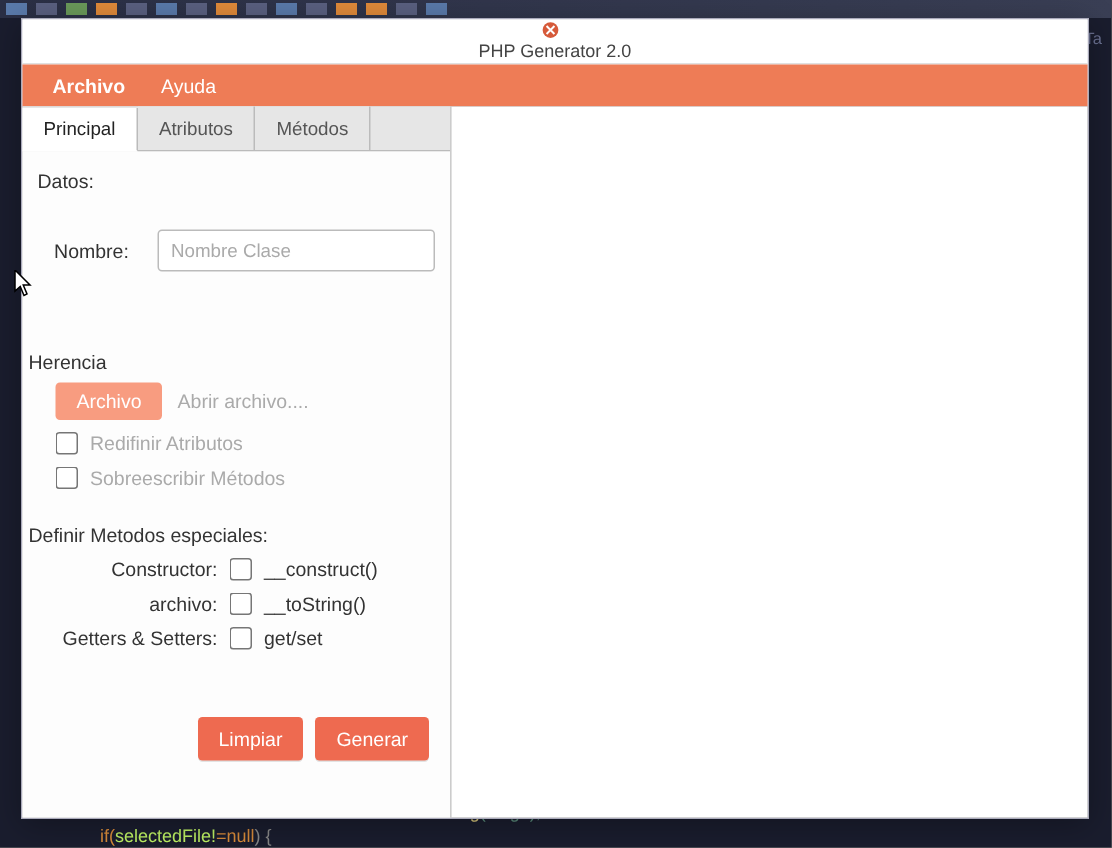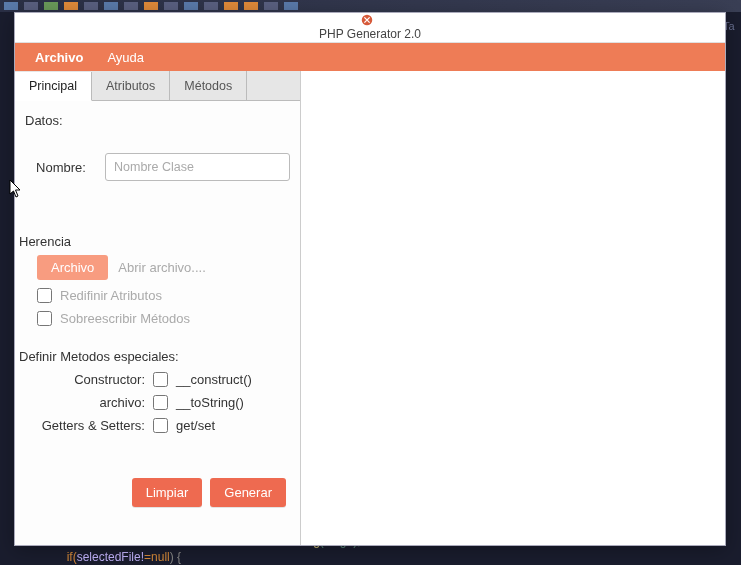--- a/index.html
+++ b/index.html
@@ -10,21 +10,21 @@
   .ide-bg-top span { width:14px; height:8px; background:#5a6080; display:inline-block; }
   .ide-bg-top span.o { background:#e08a3a; }
   .ide-bg-top span.g { background:#6a9a5a; }
   .ide-bg-top span.b { background:#5a7aaa; }
   .ide-bg-right { position:absolute; right:0; top:20px; width:18px; height:30px; color:#6a7090; font-size:11px; }
   .ide-bg-left { position:absolute; left:0; top:32px; width:20px; height:20px; color:#8a90a0; font-size:10px;padding-left:26px; }
 
   
   .ide-code { position:absolute; bottom:0; left:40px; right:0; font-family:Consolas,monospace; font-size:12px; line-height:16px; color:#888; white-space:pre; }
   .ide-code .kw { color:#d88b3a; }
-  .ide-code .var { color:#c4b5fd; }
+  .ide-code .var { color:#bef264; }
   .ide-code .eq { color:#888; }
   .ide-code .null { color:#d88b3a; }
   .ide-code .fn { color:#d5c47a; }
   .ide-code .cls { color:#6aa5d5; }
   .ide-code .par { color:#5a8a7a; }
 
   
   .window {
     position: absolute;
     left: 14px; top: 12px;

